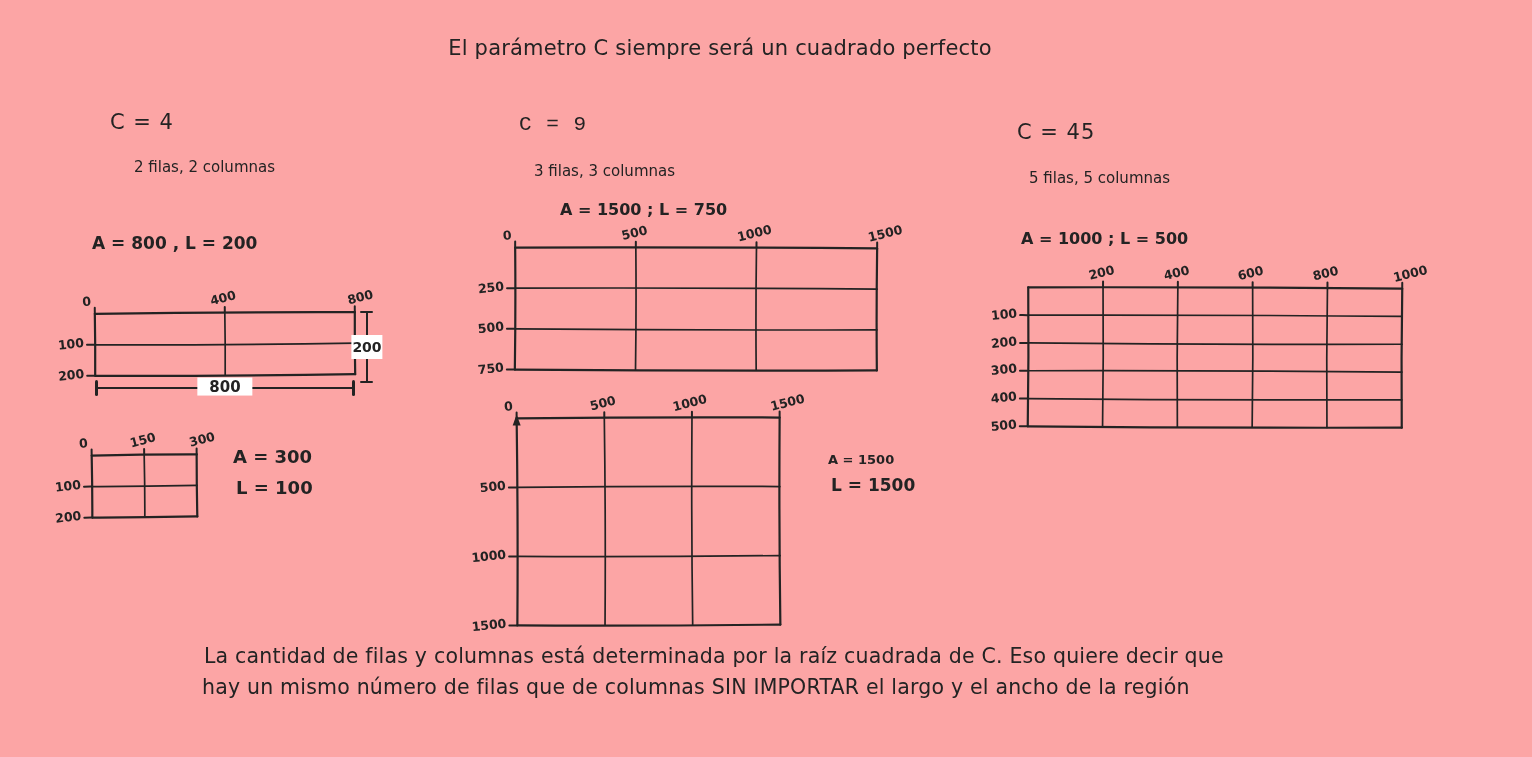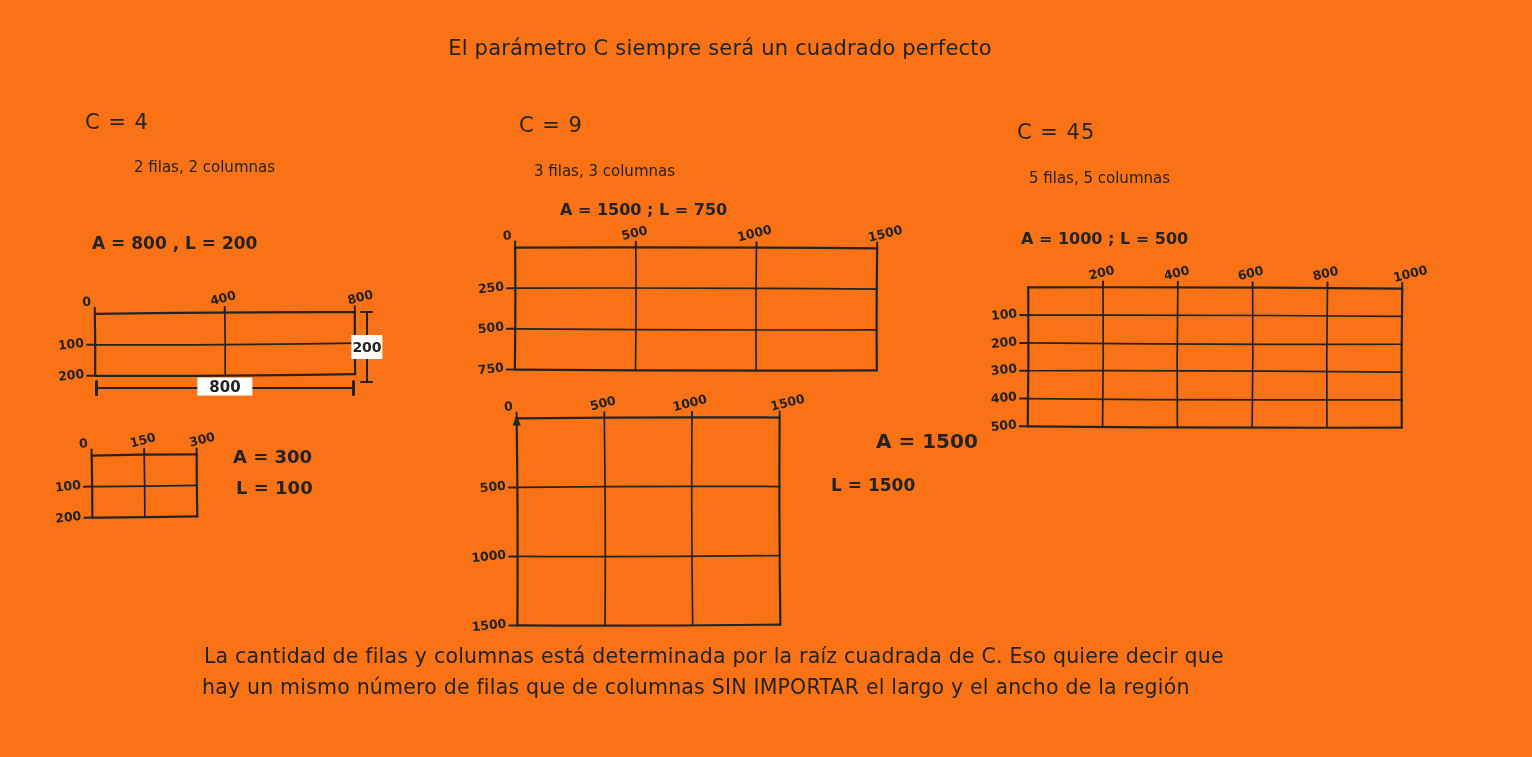--- a/index.html
+++ b/index.html
@@ -1,18 +1,18 @@
 <!DOCTYPE html>
 <html><head>
 <meta charset="utf-8">
 <style>
   :root { --ink:#232323; }
   html,body{margin:0;padding:0;background:#ffffff;}
   .canvas{
-    position:relative; width:1532px; height:757px; background:#f97316;
+    position:relative; width:1532px; height:757px; background:#fca5a5;
     font-family:"DejaVu Sans", "Liberation Sans", sans-serif; color:var(--ink);
     overflow:hidden;
   }
   .hand{ position:absolute; white-space:nowrap; color:var(--ink); }
   .title{ left:0; width:1440px; top:36px; text-align:center; font-size:21px; letter-spacing:.2px; }
   .c-label{ font-size:21px; letter-spacing:1px; }
   .sub-label{ font-size:15px; }
   .params{ font-weight:700; }
   .footer-line{ font-size:20.5px; letter-spacing:.2px; }
 
@@ -41,21 +41,21 @@
   .dim-v .cap.t{ top:0; } .dim-v .cap.b{ bottom:0; }
   .dim-v .dim-label{ position:absolute; top:50%; left:50%; transform:translate(-50%,-50%); background:#fff; padding:4px 1px; font-weight:700; font-size:14px; }
 </style>
 </head>
 <body>
 
 <div class="canvas">
 
   <div class="hand title">El parámetro C siempre será un cuadrado perfecto</div>
 
-  <div class="hand c-label" style="left:85px; top:110px;">C = 4</div>
+  <div class="hand c-label" style="left:110px; top:110px;">C = 4</div>
   <div class="hand sub-label" style="left:134px; top:158px;">2 filas, 2 columnas</div>
   <div class="hand params" style="left:92px; top:233px; font-size:17px;">A = 800 ,  L = 200</div>
 
   <div class="grid" style="left:95px; top:313px; width:260px; height:62px; --rot:-0.35deg;">
       <span class="xtick zero" style="left: 0px;">0</span>
       <span class="xtick" style="left: 130px;">400</span>
       <span class="xtick last" style="left: 260px;">800</span>
       <span class="ytick" style="top: 23px;">100</span>
       <span class="ytick" style="top: 54px;">200</span>
       <svg width="260" height="62" viewBox="0 0 260 62">
@@ -103,21 +103,21 @@
         <path d="M 0 -1 Q -0.03 -3.5 0 -6" fill="none" stroke="#232323" stroke-width="2" stroke-linecap="round"></path>
         <path d="M 52.5 -1 Q 52.53 -3.5 52.5 -6" fill="none" stroke="#232323" stroke-width="2" stroke-linecap="round"></path>
         <path d="M 105 -1 Q 104.97 -3.5 105 -6" fill="none" stroke="#232323" stroke-width="2" stroke-linecap="round"></path>
         <path d="M -1 31 Q -4.5 30.958 -8 31" fill="none" stroke="#232323" stroke-width="2" stroke-linecap="round"></path>
         <path d="M -1 62 Q -4.5 62.042 -8 62" fill="none" stroke="#232323" stroke-width="2" stroke-linecap="round"></path>
       </svg>
     </div>
   <div class="hand params" style="left:233px; top:446px; font-size:18px;">A = 300</div>
   <div class="hand params" style="left:236px; top:477px; font-size:18px;">L = 100</div>
 
-  <div class="hand c-label" style="left:519px; top:113px;">C = 9</div>
+  <div class="hand c-label" style="left:519px; top:113px;font-family:Liberation Mono, monospace;">C = 9</div>
   <div class="hand sub-label" style="left:534px; top:162px;">3 filas, 3 columnas</div>
   <div class="hand params" style="left:560px; top:200px; font-size:16px;">A = 1500 ;  L = 750</div>
 
   <div class="grid" style="left:515px; top:248px; width:362px; height:122px; --rot:0.15deg;">
       <span class="xtick zero" style="left: 0px;">0</span>
       <span class="xtick" style="left: 120.667px;">500</span>
       <span class="xtick" style="left: 241.333px;">1000</span>
       <span class="xtick last" style="left: 362px;">1500</span>
       <span class="ytick" style="top: 32.6667px;">250</span>
       <span class="ytick" style="top: 73.3333px;">500</span>
@@ -161,21 +161,21 @@
         <path d="M 0 -1 Q -0.03 -3.5 0 -6" fill="none" stroke="#232323" stroke-width="2" stroke-linecap="round"></path>
         <path d="M 87.66666666666666 -1 Q 87.69666666666666 -3.5 87.66666666666666 -6" fill="none" stroke="#232323" stroke-width="2" stroke-linecap="round"></path>
         <path d="M 175.33333333333331 -1 Q 175.3033333333333 -3.5 175.33333333333331 -6" fill="none" stroke="#232323" stroke-width="2" stroke-linecap="round"></path>
         <path d="M 263 -1 Q 263.03 -3.5 263 -6" fill="none" stroke="#232323" stroke-width="2" stroke-linecap="round"></path>
         <path d="M -1 69 Q -4.5 69.042 -8 69" fill="none" stroke="#232323" stroke-width="2" stroke-linecap="round"></path>
         <path d="M -1 138 Q -4.5 137.958 -8 138" fill="none" stroke="#232323" stroke-width="2" stroke-linecap="round"></path>
         <path d="M -1 207 Q -4.5 207.042 -8 207" fill="none" stroke="#232323" stroke-width="2" stroke-linecap="round"></path>
         <polygon points="0,-4 -4,7 4,7" fill="#232323"></polygon>
       </svg>
     </div>
-  <div class="hand params" style="left:828px; top:429px; font-size:20px;margin-left:48px;">A = 1500</div>
+  <div class="hand params" style="left:828px; top:452px; font-size:13px;">A = 1500</div>
   <div class="hand params" style="left:831px; top:475px; font-size:17px;">L = 1500</div>
 
   <div class="hand c-label" style="left:1017px; top:120px;">C = 45</div>
   <div class="hand sub-label" style="left:1029px; top:169px;">5 filas, 5 columnas</div>
   <div class="hand params" style="left:1021px; top:229px; font-size:16px;">A = 1000  ;  L = 500</div>
 
   <div class="grid" style="left:1028px; top:288px; width:374px; height:139px; --rot:0.2deg;">
       <span class="xtick" style="left: 74.8px;">200</span>
       <span class="xtick" style="left: 149.6px;">400</span>
       <span class="xtick" style="left: 224.4px;">600</span>

